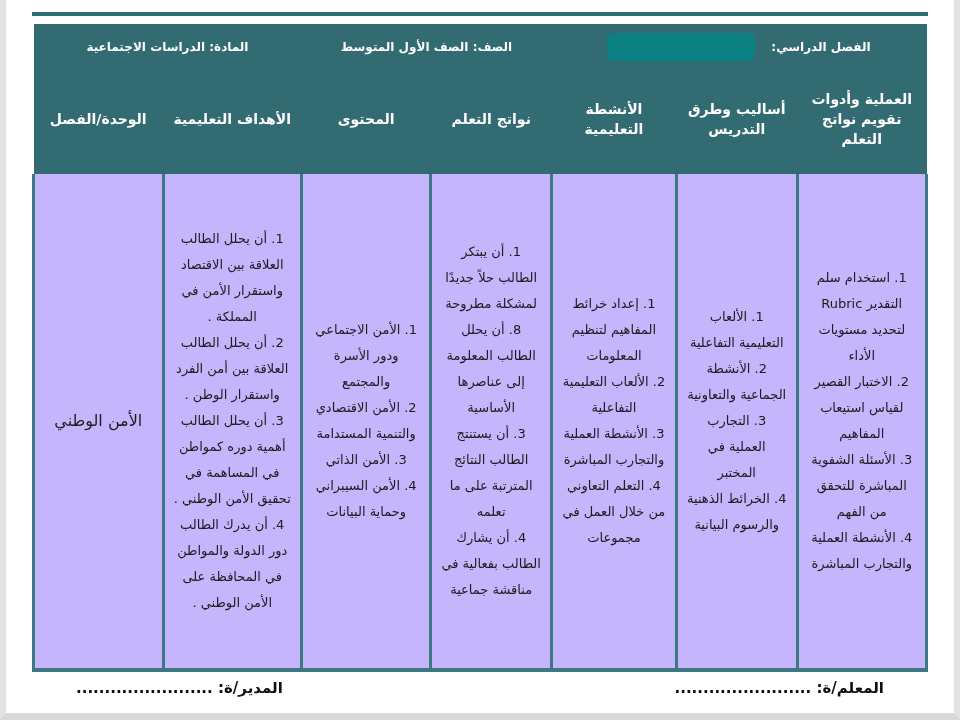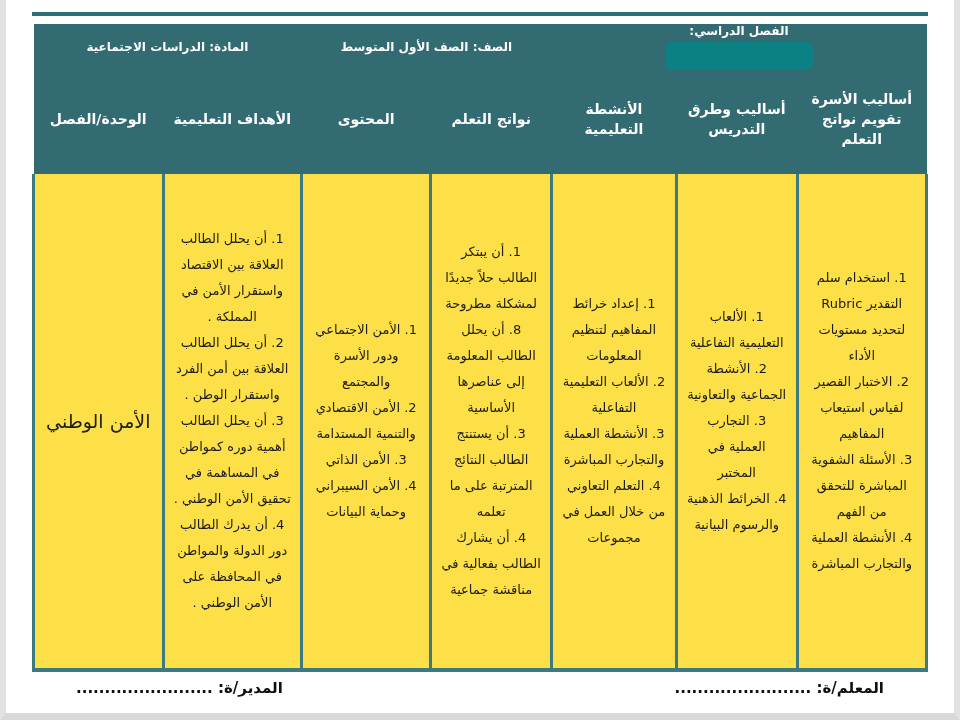--- a/index.html
+++ b/index.html
@@ -55,22 +55,21 @@
     font-size: 12px;
     font-weight: bold;
     text-align: center;
     vertical-align: middle;
     white-space: nowrap;
   }
   .meta-cell-inner {
     display: flex;
     align-items: center;
     justify-content: center;
-    gap: 4px;
-    flex-direction: column;
+    gap: 16px;
   }
   .redaction {
     display: inline-block;
     width: 148px;
     height: 28px;
     background: #0c8184;
     border-radius: 7px;
     flex: 0 0 auto;
   }
 
@@ -82,21 +81,21 @@
     text-align: center;
     vertical-align: middle;
     padding: 10px 6px 16px 6px;
     height: 78px;
     line-height: 1.45;
     border: 0;
   }
 
   
   .body-row td {
-    background: #fde047;
+    background: #c4b5fd;
     color: #1c1c1c;
     font-size: 13px;
     line-height: 2.0;
     text-align: center;
     vertical-align: middle;
     padding: 12px 9px;
     border-left: 3px solid #3c7a80;
     border-right: 3px solid #3c7a80;
     border-bottom: 4px solid #3c7a80;
     height: 470px;
@@ -107,21 +106,21 @@
   .cell-list {
     margin: 0;
     padding: 0;
     list-style: none;
   }
   .cell-list li {
     margin: 0;
     padding: 0;
   }
   .cell-single {
-    font-size: 19px;
+    font-size: 16px;
   }
 
   
   .footer {
     margin-top: auto;
     display: flex;
     flex-direction: row;
     justify-content: space-between;
     padding: 0 70px 16px 70px;
     font-size: 15px;
@@ -156,21 +155,21 @@
             <span class="meta-cell-inner">
               <span>الفصل الدراسي:</span>
               <span class="redaction"></span>
             </span>
           </td>
           <td colspan="2">الصف: الصف الأول المتوسط</td>
           <td colspan="2">المادة: الدراسات الاجتماعية</td>
         </tr>
 
         <tr class="head-row">
-          <th>أساليب الأسرة تقويم نواتج التعلم</th>
+          <th>العملية وأدوات تقويم نواتج التعلم</th>
           <th>أساليب وطرق التدريس</th>
           <th>الأنشطة التعليمية</th>
           <th>نواتج التعلم</th>
           <th>المحتوى</th>
           <th>الأهداف التعليمية</th>
           <th>الوحدة/الفصل</th>
         </tr>
       </thead>
 
       <tbody>

